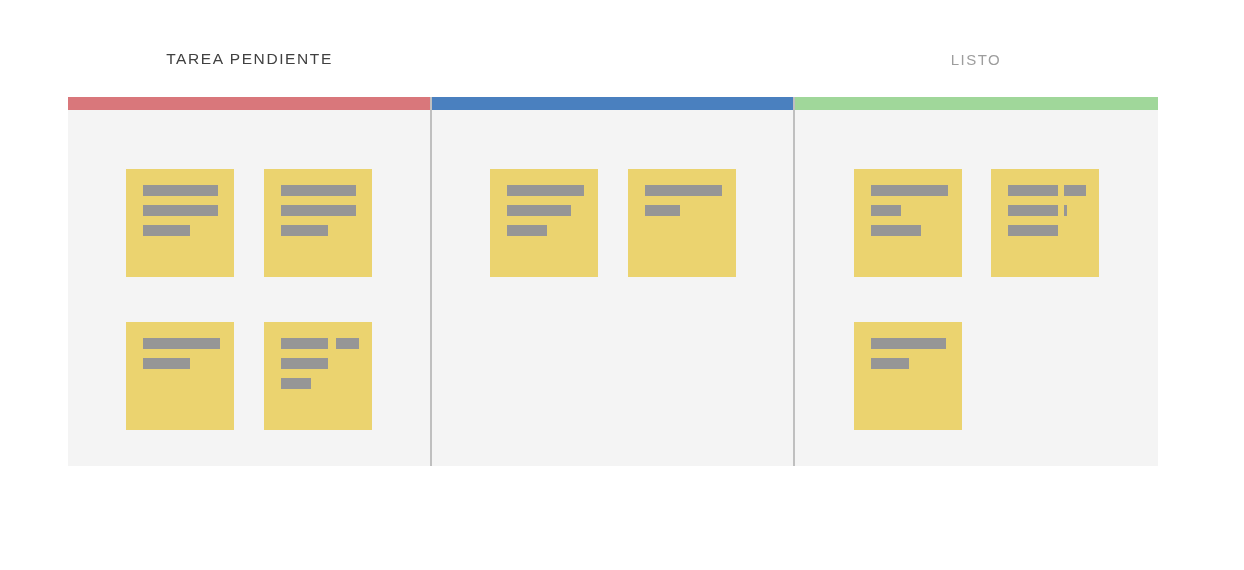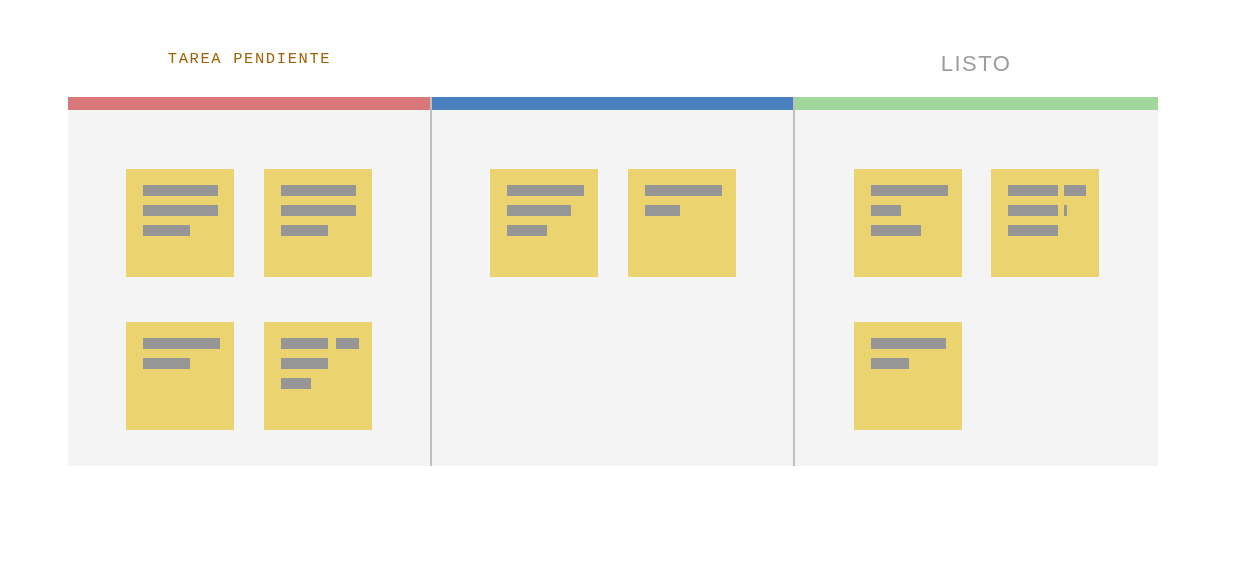--- a/index.html
+++ b/index.html
@@ -46,21 +46,21 @@
     font-weight: 400;
     text-transform: uppercase;
     white-space: nowrap;
   }
   #header-todo { left: 0px;   width: 363px; }
   #header-doing { left: 363px; width: 363px; }
   #header-done  { left: 726px; width: 364px; }
 
   #header-todo .col-header-label  { font-size: 15.5px; letter-spacing: 1.6px; margin-top: 50px; }
   #header-doing .col-header-label { font-size: 15.5px; letter-spacing: 1.4px; margin-top: 51px; }
-  #header-done .col-header-label  { font-size: 22px; letter-spacing: 1.5px; margin-top: 51px; }
+  #header-done .col-header-label  { font-size: 15px; letter-spacing: 1.5px; margin-top: 51px; }
 
   
   .board {
     position: absolute;
     left: 68px;
     top: 97px;
     width: 1090px;
     height: 369px;
     display: flex;
     flex-direction: row;
@@ -133,21 +133,21 @@
     flex: 0 0 auto;
   }
 </style>
 </head>
 <body style="background: rgb(255, 255, 255);">
 
 <div id="board-wrap">
 
   <div class="headers">
     <div class="col-header" id="header-todo">
-      <span class="col-header-label" style="color: #a16207; font-family: Liberation Mono, monospace;">TAREA PENDIENTE</span>
+      <span class="col-header-label" style="color: #404040;">TAREA PENDIENTE</span>
     </div>
     <div class="col-header" id="header-done">
       <span class="col-header-label" style="color: rgb(157, 157, 157);">LISTO</span>
     </div>
   </div>
 
   <div class="board" id="board">
 
     <div class="column" id="column-todo">
       <div class="column-color-bar" style="background: rgb(217, 119, 123);"></div>

